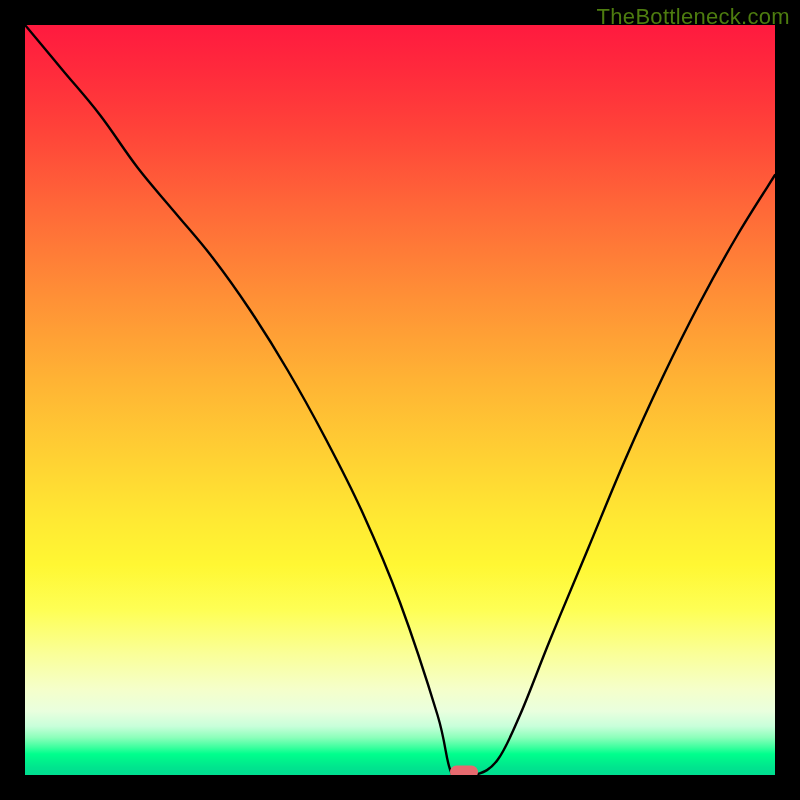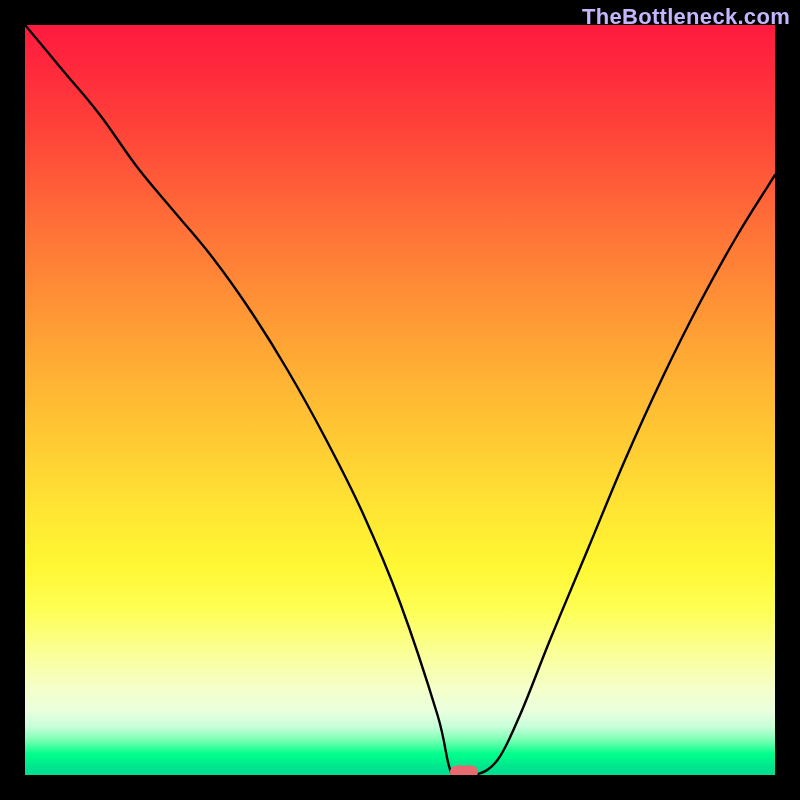--- a/index.html
+++ b/index.html
@@ -14,23 +14,23 @@
   .frame {
     position: relative;
     width: 800px;
     height: 800px;
     background: #000;
   }
   .watermark {
     position: absolute;
     top: 4px;
     right: 10px;
-    color: #c4b5fd;
+    color: #4d7c0f;
     font-size: 22px;
-    font-weight: 700;
+    font-weight: 400;
     letter-spacing: 0.3px;
     z-index: 20;
   }
   .plot-area {
     position: absolute;
     left: 25px;
     top: 25px;
     width: 750px;
     height: 750px;
     overflow: hidden;

